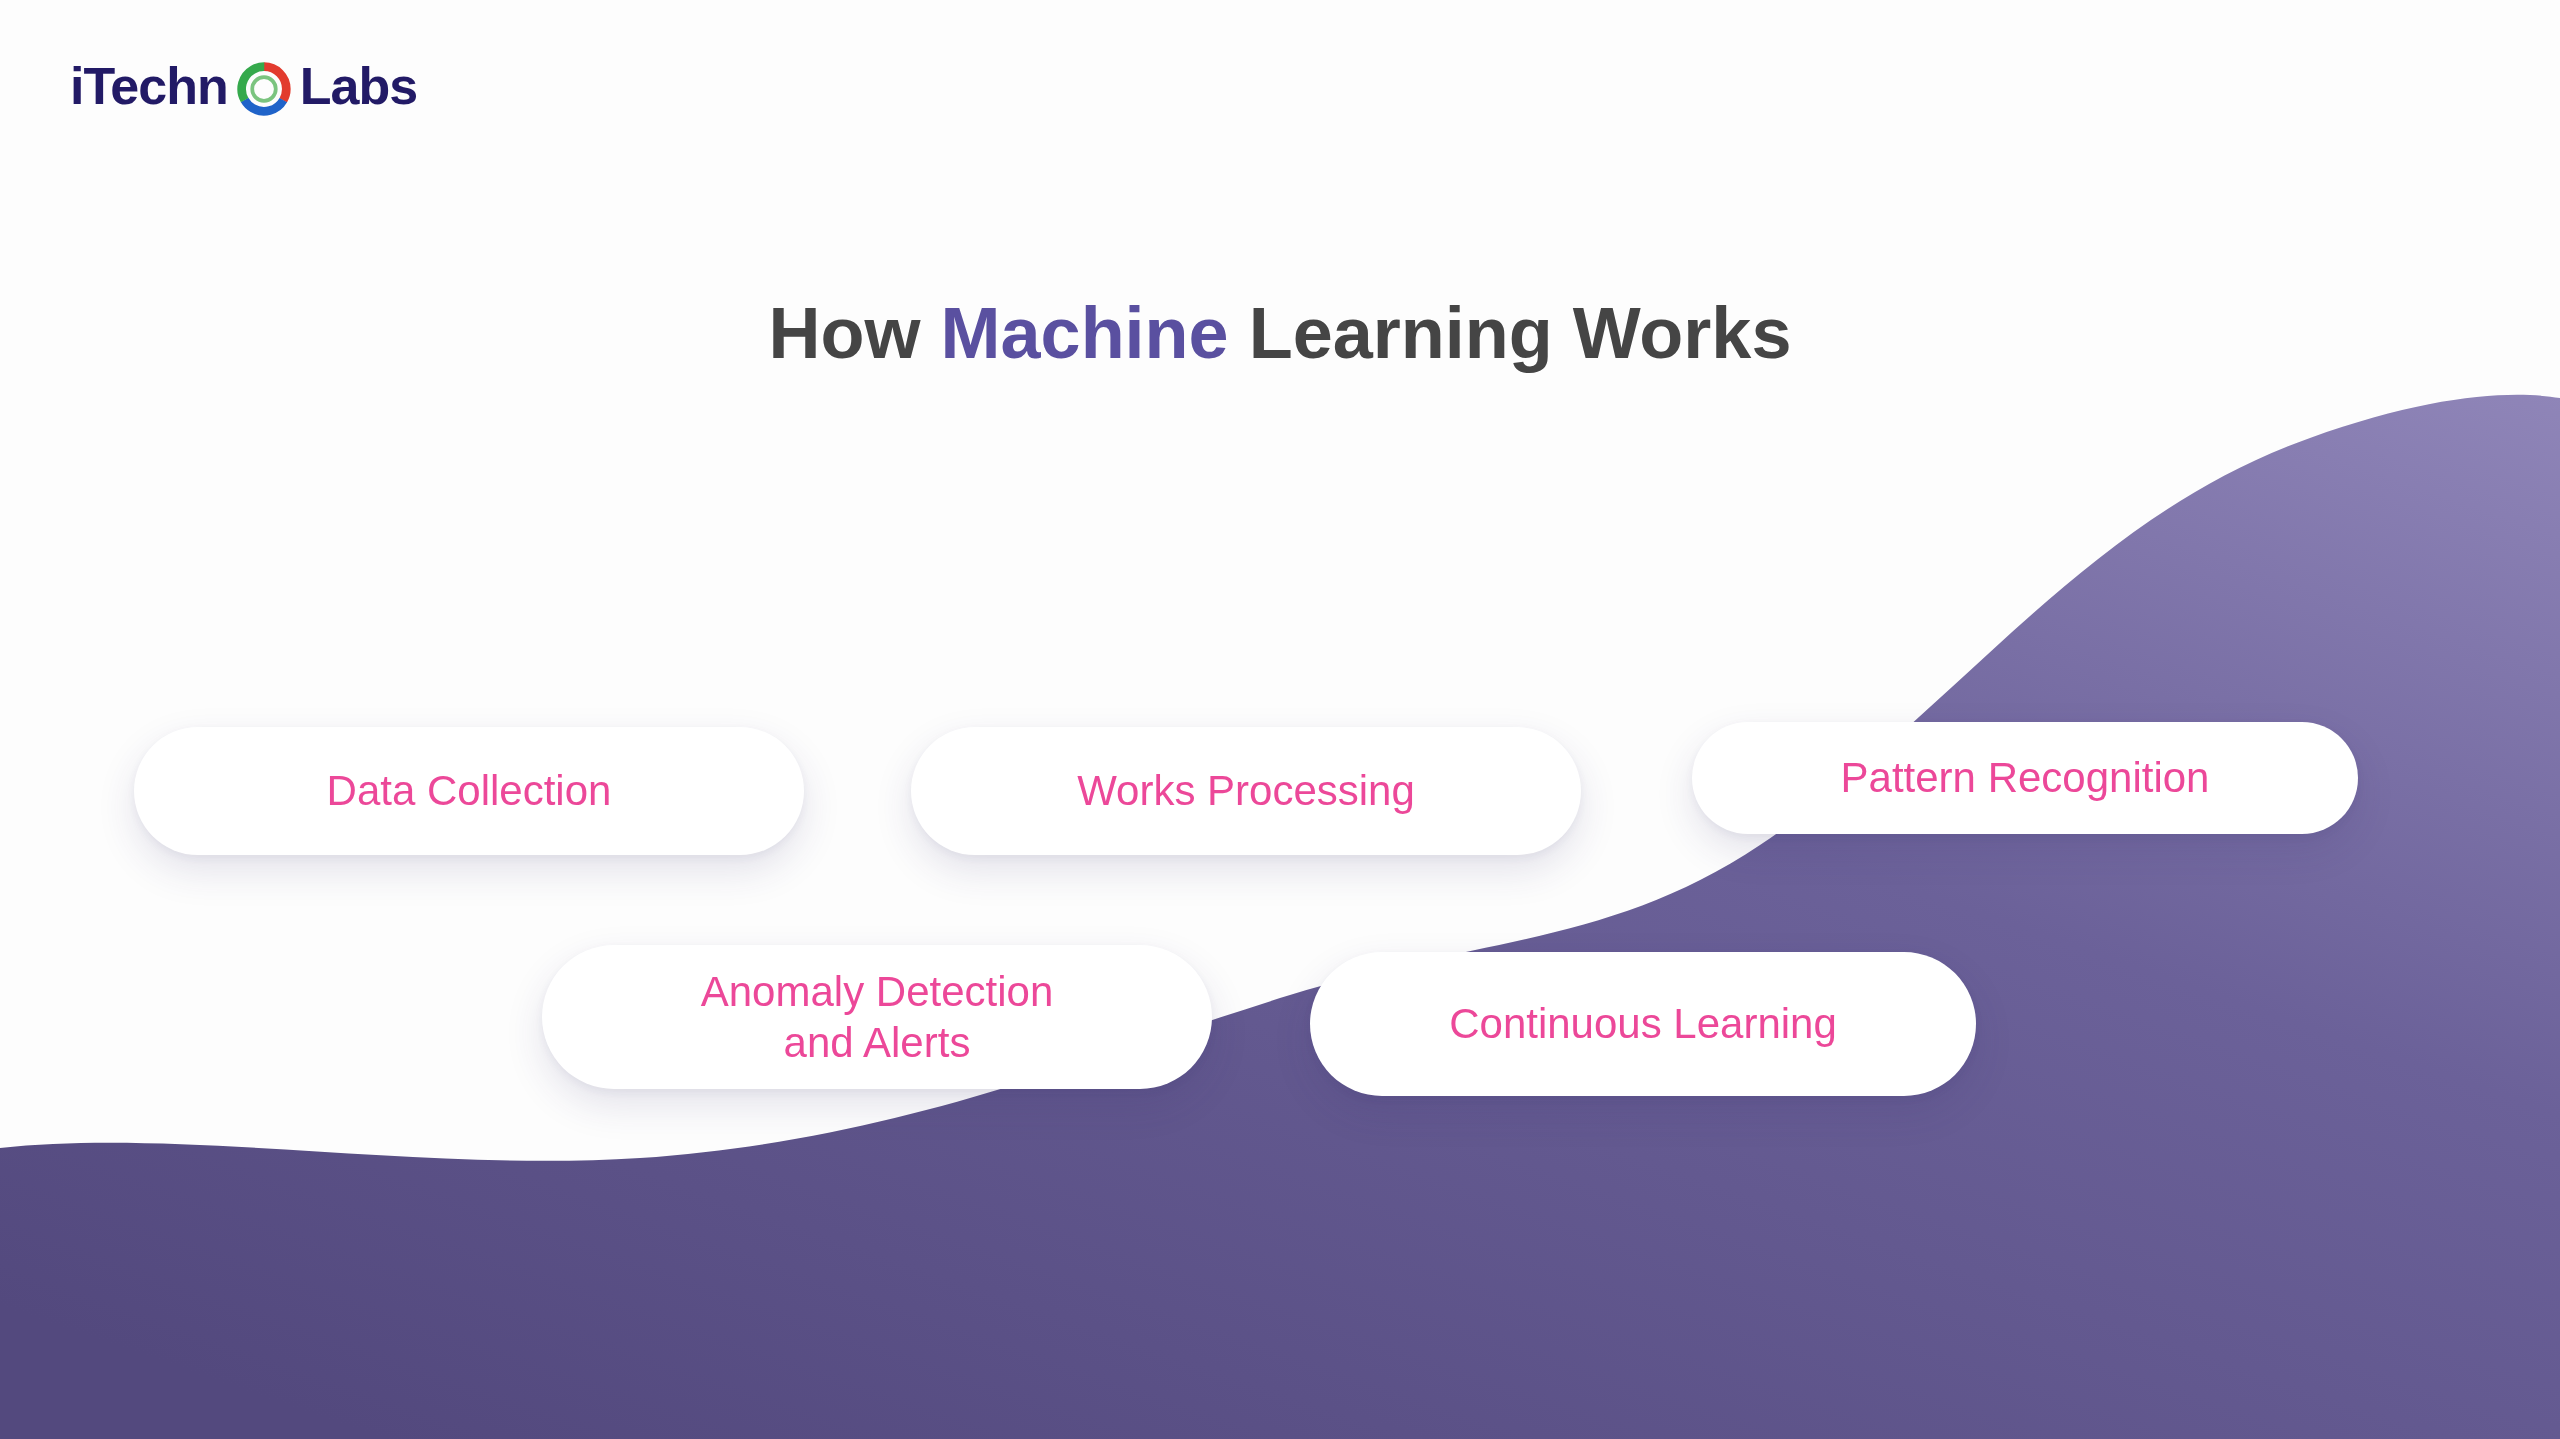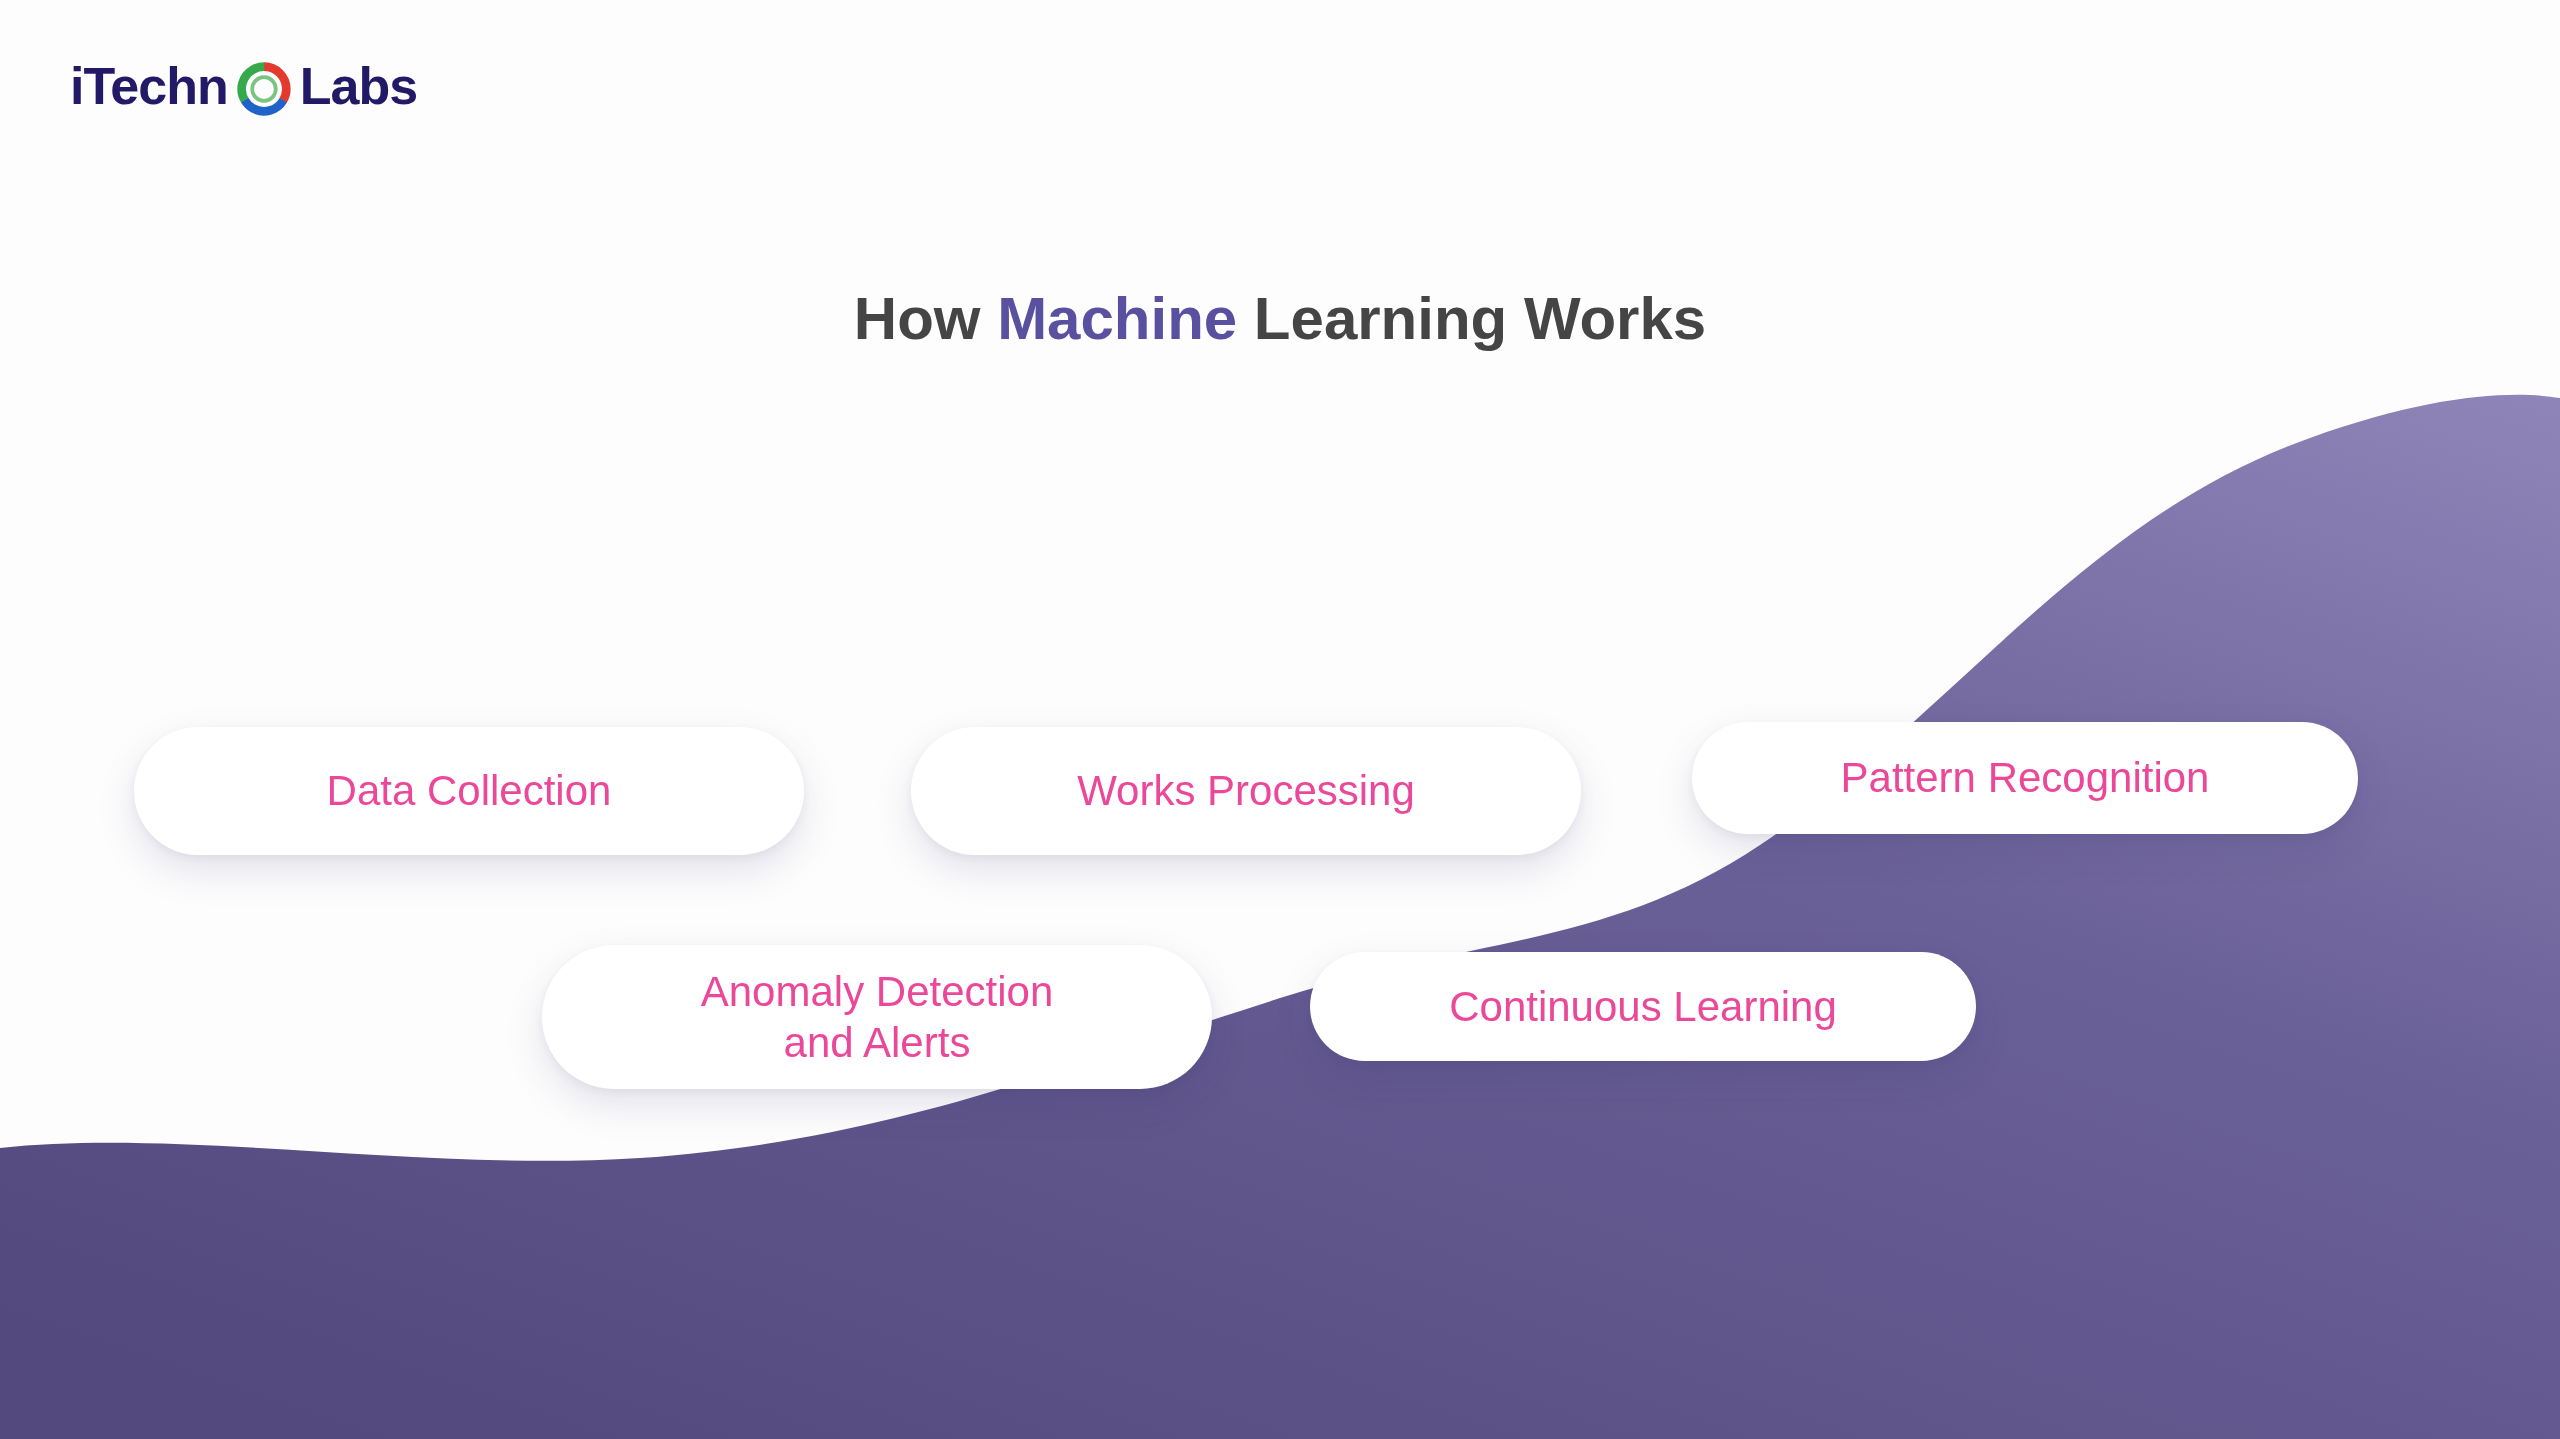--- a/index.html
+++ b/index.html
@@ -42,21 +42,21 @@
     margin: 6px 5px 0 5px;
     flex: 0 0 auto;
   }
   .title {
     position: absolute;
     top: 242px;
     left: 0;
     width: 100%;
     text-align: center;
     z-index: 2;
-    font-size: 60px;
+    font-size: 72px;
     line-height: 1.22;
     color: #454545;
     font-weight: 600;
     letter-spacing: 0px;
   }
   .title .accent {
     color: #5a50a0;
     font-weight: 800;
   }
   .pill {
@@ -72,21 +72,21 @@
     color: #ec4899;
     z-index: 2;
     box-shadow: 0 16px 38px rgba(55, 45, 105, 0.13), 0 3px 8px rgba(55, 45, 105, 0.06);
     white-space: pre-line;
     line-height: 1.22;
   }
   .pill-1 { left: 134px;  top: 727px; width: 670px; height: 128px; }
   .pill-2 { left: 911px;  top: 727px; width: 670px; height: 128px; }
   .pill-3 { left: 1692px; top: 722px; width: 666px; height: 112px; }
   .pill-4 { left: 542px;  top: 945px; width: 670px; height: 144px; }
-  .pill-5 { left: 1310px; top: 952px; width: 666px; height: 109px; }
+  .pill-5 { left: 1310px; top: 952px; width: 666px; height: 144px; }
 </style>
 </head>
 <body>
 
 <div class="canvas">
 
   <svg class="wave" width="2560" height="1439" viewBox="0 0 2560 1439" preserveAspectRatio="none">
     <defs>
       <linearGradient id="waveGrad" x1="100%" y1="0%" x2="15%" y2="100%">
         <stop offset="0%" stop-color="#8f85b8"></stop>

